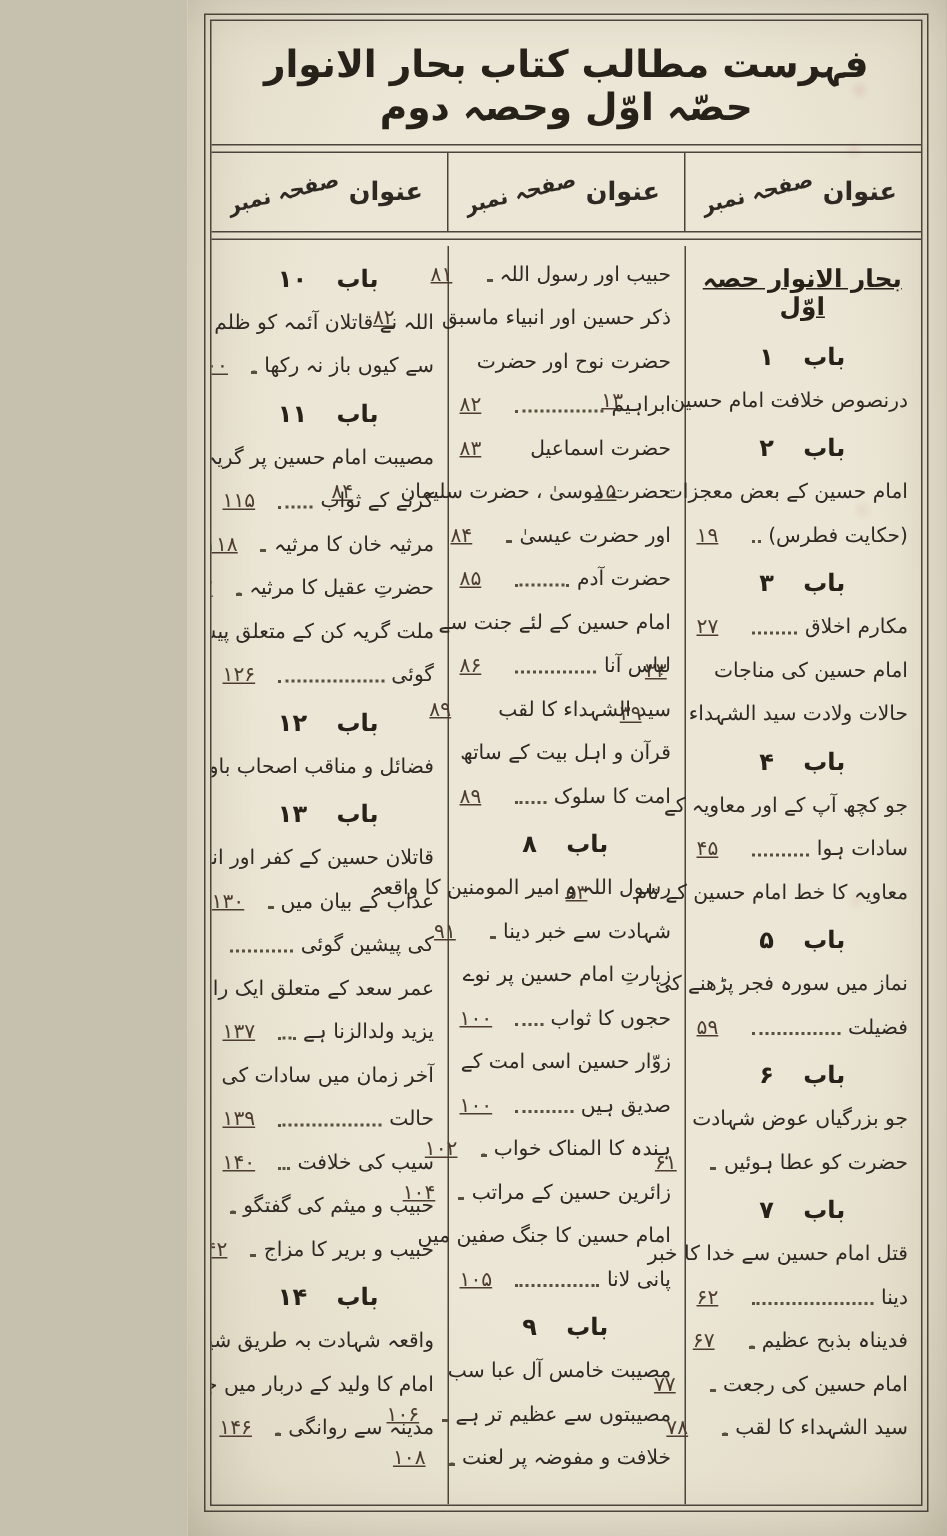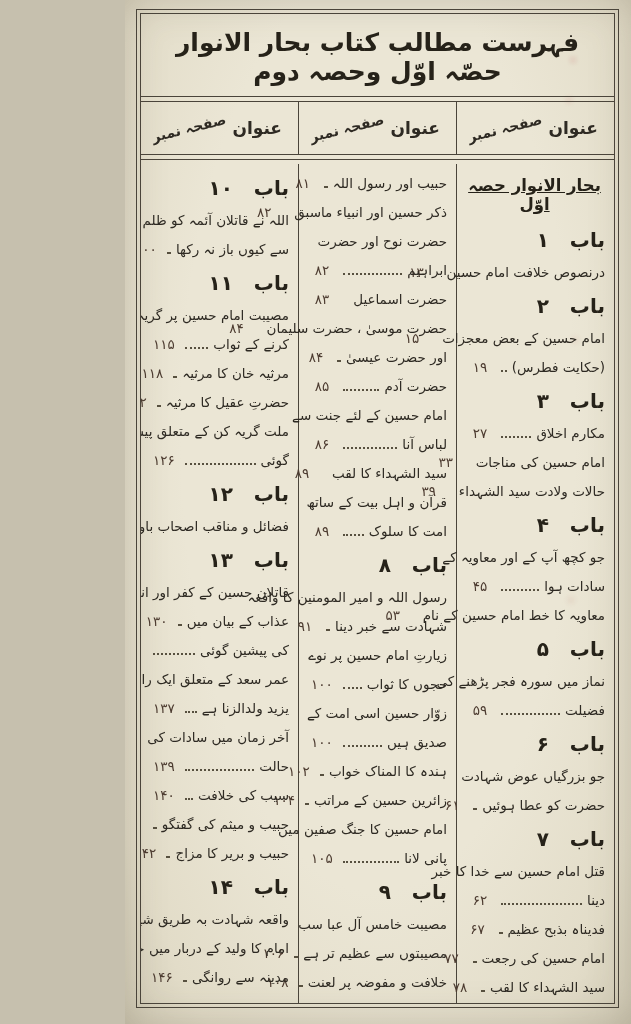--- a/index.html
+++ b/index.html
@@ -70,33 +70,33 @@
   }
   .col{
     flex:1;padding:4px 9px 0 7px;box-sizing:border-box;min-width:0;
   }
   .col:not(:last-child){border-left:1.2px solid #4a443a;}
   .section{
     text-align:center;font-size:16.5px;font-weight:bold;
     padding:8px 0 6px;color:#262219;text-decoration:underline;
   }
   .chapter{
-    font-size:20px;font-weight:bold;
+    text-align:center;font-size:16px;font-weight:bold;
     padding:8px 0 5px;word-spacing:14px;color:#262219;
   }
   .entry{
     display:flex;direction:rtl;align-items:flex-end;
     min-height:29px;line-height:28px;font-size:13.5px;
   }
   .etitle{text-align:right;white-space:nowrap;color:#2e2a23;}
   .leader{flex:1;min-width:4px;margin:0 5px 9px;}
   .leader.dotted{border-bottom:2px dotted #57503f;}
   .epage{
-    width:32px;flex:0 0 32px;text-align:center;direction:ltr;
-    font-size:13.5px;color:#4c3b30;white-space:nowrap;
+    width:32px;flex:0 0 32px;text-align:left;direction:ltr;
+    font-size:13.5px;color:#4c3b30;white-space:nowrap;text-decoration:underline;
   }
 </style>
 </head>
 <body>
 
 <div class="page">
   <div class="frame-outer">
     <div class="frame-inner">
 
       <div class="title">فہرست مطالب کتاب بحار الانوار حصّہ اوّل وحصہ دوم</div>

